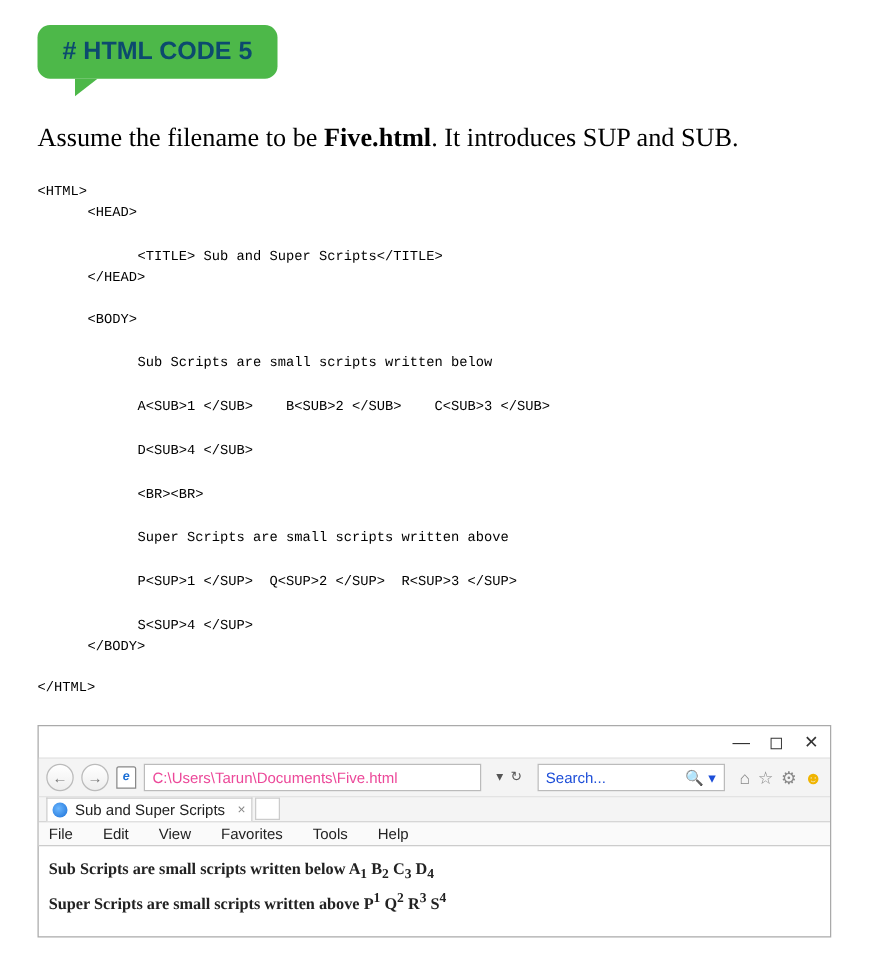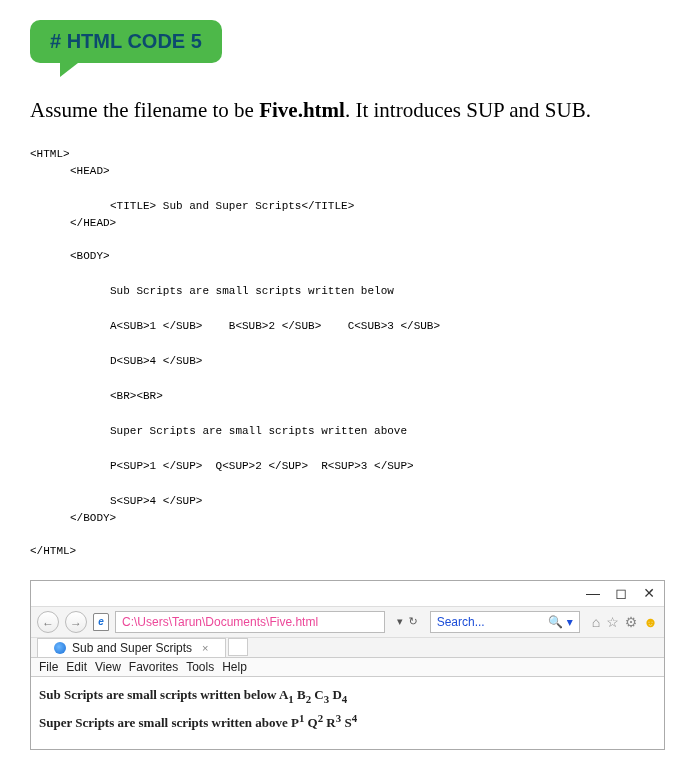--- a/index.html
+++ b/index.html
@@ -128,21 +128,21 @@
       align-items: flex-end;
       background: #f4f4f4;
       padding: 0 6px;
       border-bottom: 1px solid #ccc;
       gap: 2px;
     }
     .tab {
       background: #fff;
       border: 1px solid #ccc;
       border-bottom: none;
-      padding: 2px 16px;
+      padding: 2px 4px;
       display: flex;
       align-items: center;
       gap: 6px;
       font-size: 12px;
       max-width: 200px;
     }
     .tab .ie-logo {
       width: 12px; height: 12px;
       border-radius: 50%;
       background: radial-gradient(circle at 40% 40%, #6bb7ff, #1a6fd6);
@@ -151,21 +151,21 @@
     .tab .close-x { color: #888; font-size: 11px; margin-left: 4px; }
     .newtab {
       width: 20px; height: 18px;
       border: 1px solid #ccc;
       background: #fff;
       margin-bottom: 1px;
     }
 
     .menu {
       display: flex;
-      gap: 8px;
+      gap: 24px;
       padding: 2px 8px;
       font-size: 12px;
       border-bottom: 1px solid #ccc;
       background: #fafafa;
     }
 
     .viewport {
       padding: 6px 8px 14px 8px;
       font-family: "Times New Roman", Times, serif;
       font-size: 13px;

